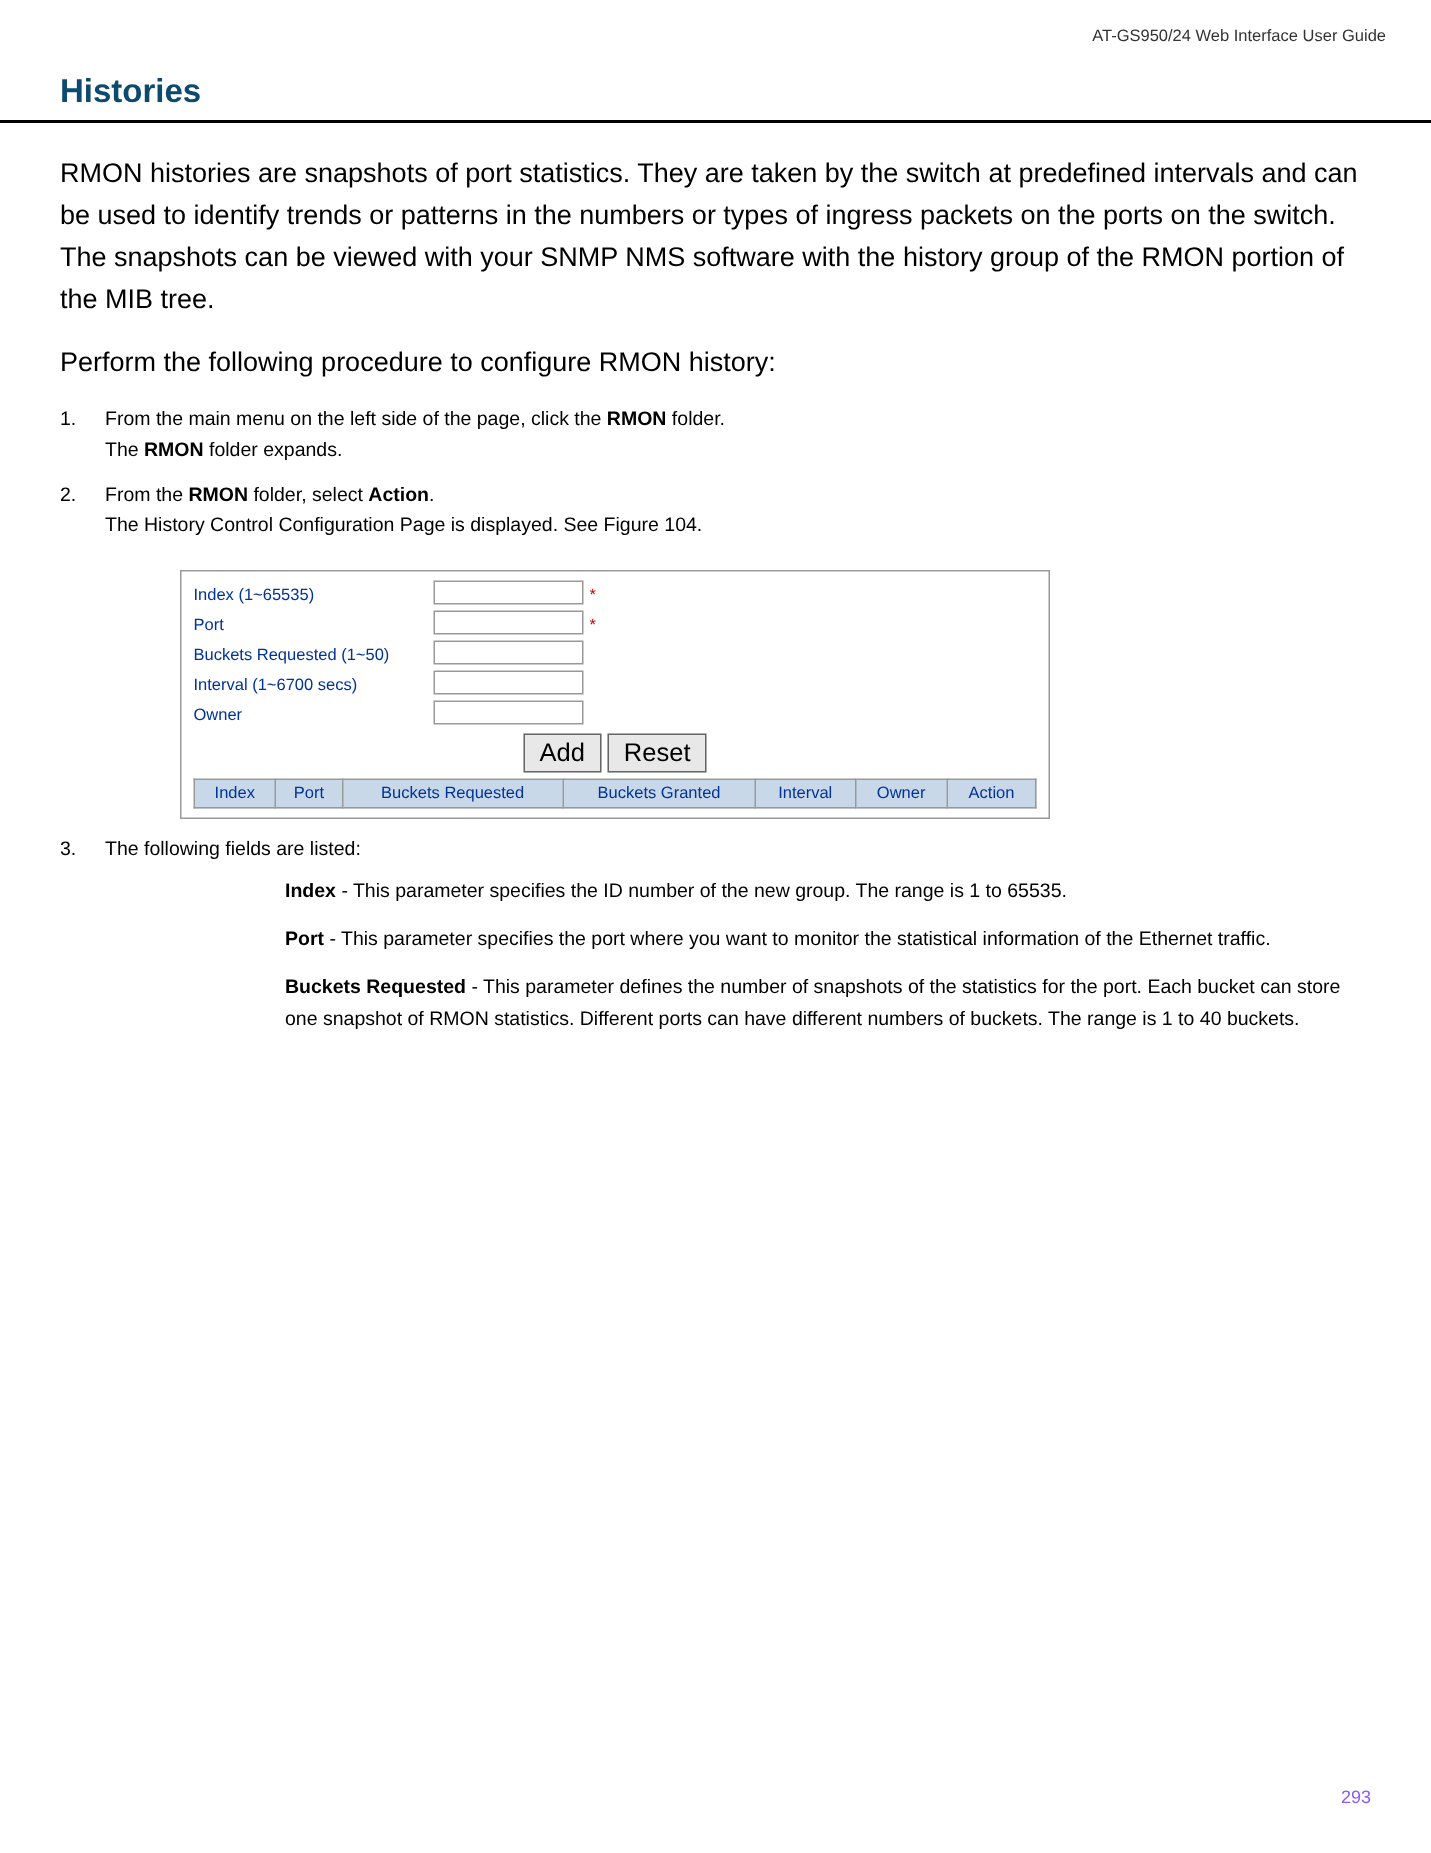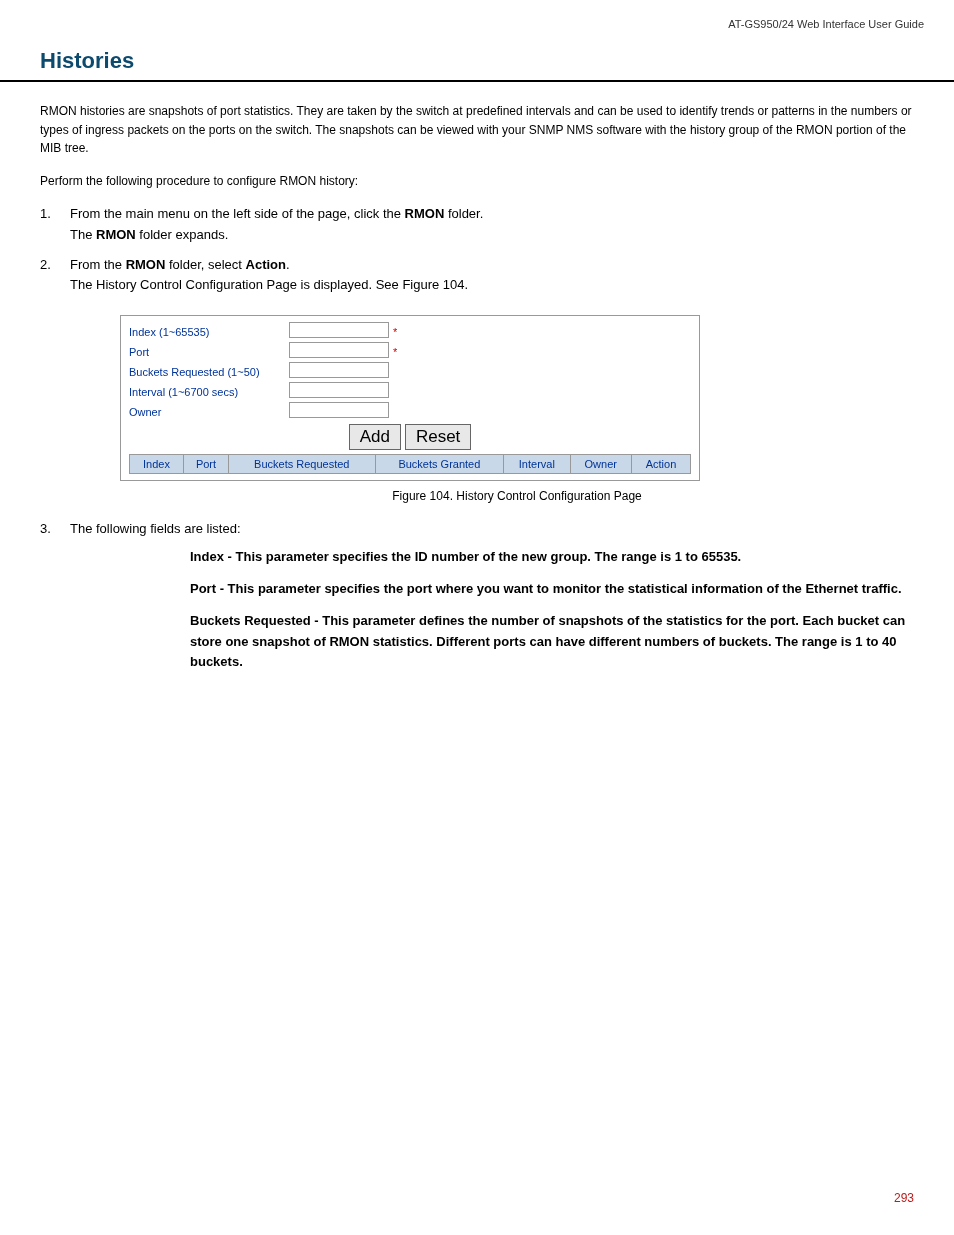--- a/index.html
+++ b/index.html
@@ -32,21 +32,21 @@
       color: #0c4a6e;
     }
 
     .content-area {
       padding: 0 40px 0 40px;
     }
 
     .intro-text {
       margin-bottom: 14px;
       line-height: 1.55;
-      font-size: 12px;
+      font-size: 18px;
     }
 
     .steps-list {
       list-style: none;
       padding: 0;
       margin-bottom: 14px;
     }
 
     .steps-list li {
       display: flex;
@@ -153,35 +153,34 @@
     .figure-caption {
       text-align: center;
       font-size: 12px;
       margin-top: 8px;
       margin-bottom: 16px;
     }
 
     .field-descriptions {
       margin-left: 120px;
       margin-top: 8px;
-      font-weight: bold;
     }
 
     .field-desc {
       margin-bottom: 12px;
       line-height: 1.55;
       font-size: 13px;
     }
 
     .page-number {
       position: absolute;
       bottom: 30px;
       right: 40px;
       font-size: 12px;
-      color: #b91c1c;
+      color: #8b5cf6;
     }
   </style>
 </head>
 <body>
 
 <div class="page-header">
   <span>AT-GS950/24  Web Interface User Guide</span>
 </div>
 
 <div class="page-title-section">
@@ -258,21 +257,20 @@
               <th>Owner</th>
               <th>Action</th>
             </tr>
           </thead>
           <tbody>
           </tbody>
         </table>
       </div>
     </div>
 
-    <div class="figure-caption">Figure 104. History Control Configuration Page</div>
   </div>
 
   <ol class="steps-list" start="3">
     <li>
       <span class="step-number">3.</span>
       <span class="step-content">
         <span>The following fields are listed:</span>
 
         <div class="field-descriptions">
           <p class="field-desc">

